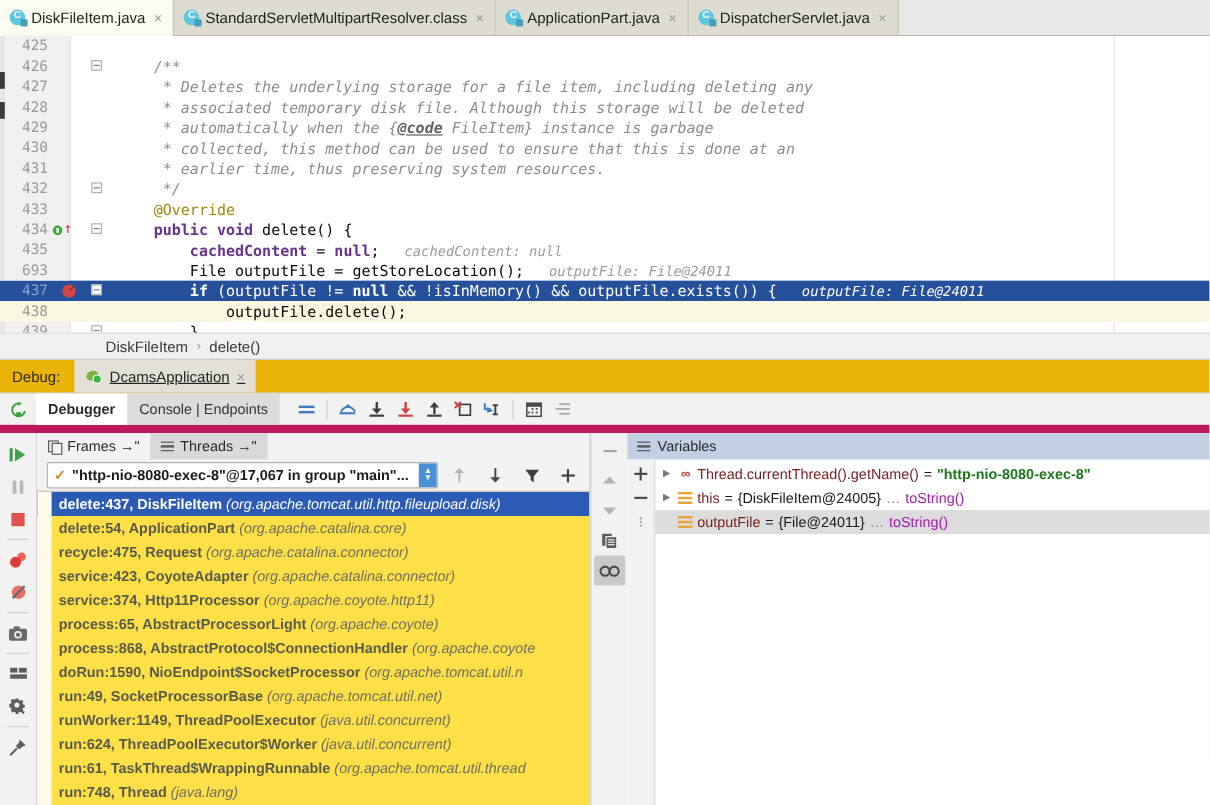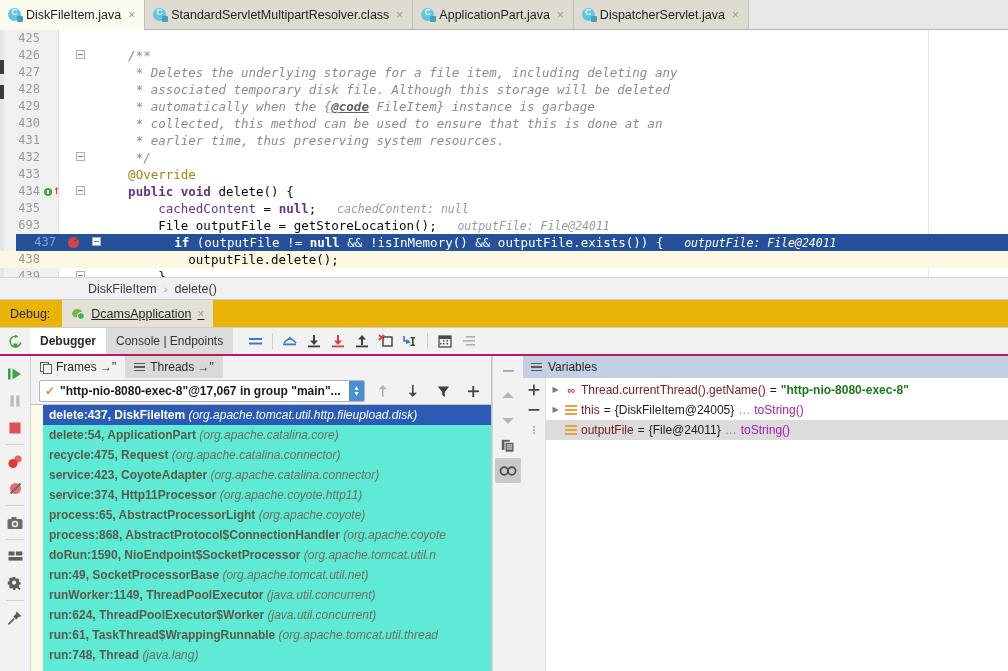--- a/index.html
+++ b/index.html
@@ -38,32 +38,32 @@
   .leftbar .mark{position:absolute;left:0;width:4px;background:#3c3c3c;}
   .margin-guide{position:absolute;left:928px;top:0;bottom:0;width:1px;background:#e6e6e6;}
   .rows{position:relative;}
   .row{height:17px;line-height:17px;position:relative;white-space:pre;}
   .row .ln{position:absolute;left:0;width:40px;text-align:right;color:#999999;
     font-family:"DejaVu Sans Mono","Liberation Mono",monospace;font-size:12px;}
   .row .fold{position:absolute;left:76px;top:3px;width:9px;height:9px;
     border:1px solid #b0b0b0;background:#fafafa;box-sizing:border-box;}
   .row .fold:before{content:"";position:absolute;left:1px;right:1px;top:3px;height:1px;background:#808080;}
   .row .code{position:absolute;left:98px;top:0;}
-  .row.hl{background:#27509b;margin-left:16px;}
+  .row.hl{background:#27509b;}
   .row.hl .code,.row.hl .code *{color:#ffffff !important;}
   .row.hl .ln{color:#8aa3cf;}
   .row.cur{background:#fbf8e2;}
   .rowfill{position:absolute;left:58px;right:0;top:0;bottom:0;}
   .rowfill.hl{background:#27509b;}
   .rowfill.cur{background:#fbf8e2;}
   .kw{color:#66328c;font-weight:bold;}
   .cm{color:#8c8c8c;font-style:italic;}
   .cmb{color:#606060;font-style:italic;font-weight:bold;text-decoration:underline;}
   .ann{color:#9e880d;}
-  .fld{color:#66328c;font-weight:normal;margin-top:31px;}
+  .fld{color:#66328c;font-weight:bold;margin-top:31px;}
   .pl{color:#080808;}
   .hint{color:#9a9a9a;font-style:italic;font-size:11.5px;}
 
   .bp{position:absolute;left:52px;top:2px;width:13px;height:13px;}
   .bp .circ{position:absolute;left:0;top:1px;width:11px;height:11px;border-radius:50%;background:#dc4242;}
   .bp .chk{position:absolute;left:5px;top:-2px;font-size:11px;color:#4a4a4a;line-height:1;}
   .runmark{position:absolute;left:44px;top:2px;width:18px;height:13px;}
   .runmark .g{position:absolute;left:0;top:3px;width:8px;height:8px;border-radius:50%;background:#3cab3c;}
   .runmark .g:before{content:"";position:absolute;left:3px;top:2px;width:2px;height:4px;background:#fff;}
   .runmark .arr{position:absolute;left:9px;top:-1px;color:#cc3333;font-size:12px;line-height:1;}
@@ -81,21 +81,21 @@
   .dtab{display:flex;align-items:center;gap:6px;padding:0 9px;background:#e3e1d5;font-size:12.5px;color:#232323;text-decoration:underline;}
   .sbicon{width:14px;height:13px;position:relative;display:inline-block;}
   .sbicon:before{content:"";position:absolute;left:1px;top:2px;width:10px;height:8px;
     border-radius:50% 50% 45% 45%;background:#7cb342;transform:rotate(-18deg);}
   .sbicon:after{content:"";position:absolute;right:0px;bottom:0px;width:6px;height:6px;
     border-radius:50%;background:#39b54a;border:1px solid #fff;}
   .dtab .x{color:#9a9a95;font-size:12px;}
 
   
   .dtoolbar{height:26px;background:#f2f2f2;display:flex;align-items:stretch;flex:0 0 auto;
-    border-bottom:2px solid #be185d;}
+    border-bottom:7px solid #be185d;}
   .restartbtn{width:30px;display:flex;align-items:center;justify-content:center;}
   .subtab{display:flex;align-items:center;padding:0 10px;font-size:12px;font-weight:bold;color:#2a2a2a;}
   .subtab.sel{background:#ffffff;}
   .subtab.unsel{background:#dcdcdc;font-weight:normal;color:#333;}
   .tbsep{width:1px;background:#cfcfcf;margin:5px 5px;}
   .tbicon{width:24px;display:flex;align-items:center;justify-content:center;}
 
   
   .dbody{flex:1 1 auto;display:flex;min-height:0;background:#f2f2f2;}
   .sidebtns{width:30px;background:#f2f2f2;display:flex;flex-direction:column;align-items:center;
@@ -117,21 +117,21 @@
     border:1.4px solid #5a5a5a;background:#f2f2f2;}
 
   .threadrow{height:26px;display:flex;align-items:center;gap:6px;padding:0 6px 0 8px;background:#f2f2f2;flex:0 0 auto;}
   .threadsel{flex:1;height:20px;background:#ffffff;border:1px solid #b4b4b4;border-radius:2px;
     display:flex;align-items:center;padding:0 0 0 5px;gap:5px;overflow:hidden;position:relative;}
   .threadsel .chk{color:#e8822a;font-size:12px;font-weight:bold;}
   .threadsel .txt{font-size:12px;color:#1a1a1a;font-weight:bold;white-space:nowrap;overflow:hidden;}
   .spin{position:absolute;right:0;top:0;bottom:0;width:15px;background:#4a90d9;
     display:flex;flex-direction:column;align-items:center;justify-content:center;color:#fff;font-size:7px;line-height:6px;}
 
-  .frameslist{flex:1 1 auto;background:#5eead4;overflow:hidden;position:relative;min-height:0;
+  .frameslist{flex:1 1 auto;background:#fde047;overflow:hidden;position:relative;min-height:0;
     border-top:1px solid #c6c6c6;}
   .frow{height:20px;line-height:20px;padding:0 6px 0 18px;white-space:nowrap;overflow:hidden;
     font-size:12px;color:#6e6e5e;}
   .frow.sel{background:#2b5bb5;color:#ffffff;}
   .frow b{font-weight:bold;color:#5a5a4a;}
   .frow.sel b{color:#ffffff;}
   .frow i{font-style:italic;}
   .framesgutter{position:absolute;left:0;top:0;bottom:0;width:12px;background:#fbfbe8;}
   .framesright{width:30px;background:#f2f2f2;display:flex;flex-direction:column;align-items:center;
     flex:0 0 auto;padding-top:2px;border-left:1px solid #d6d6d6;}

